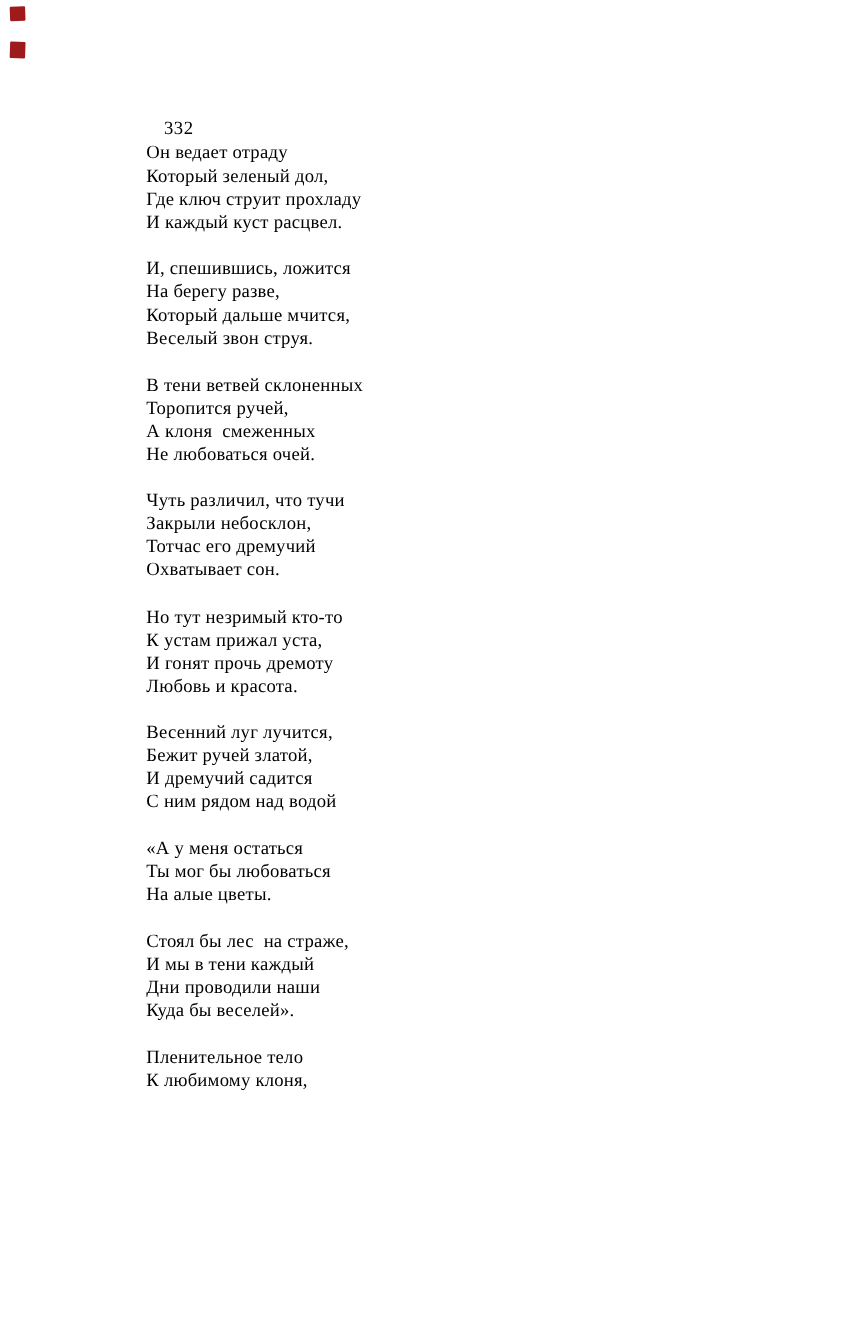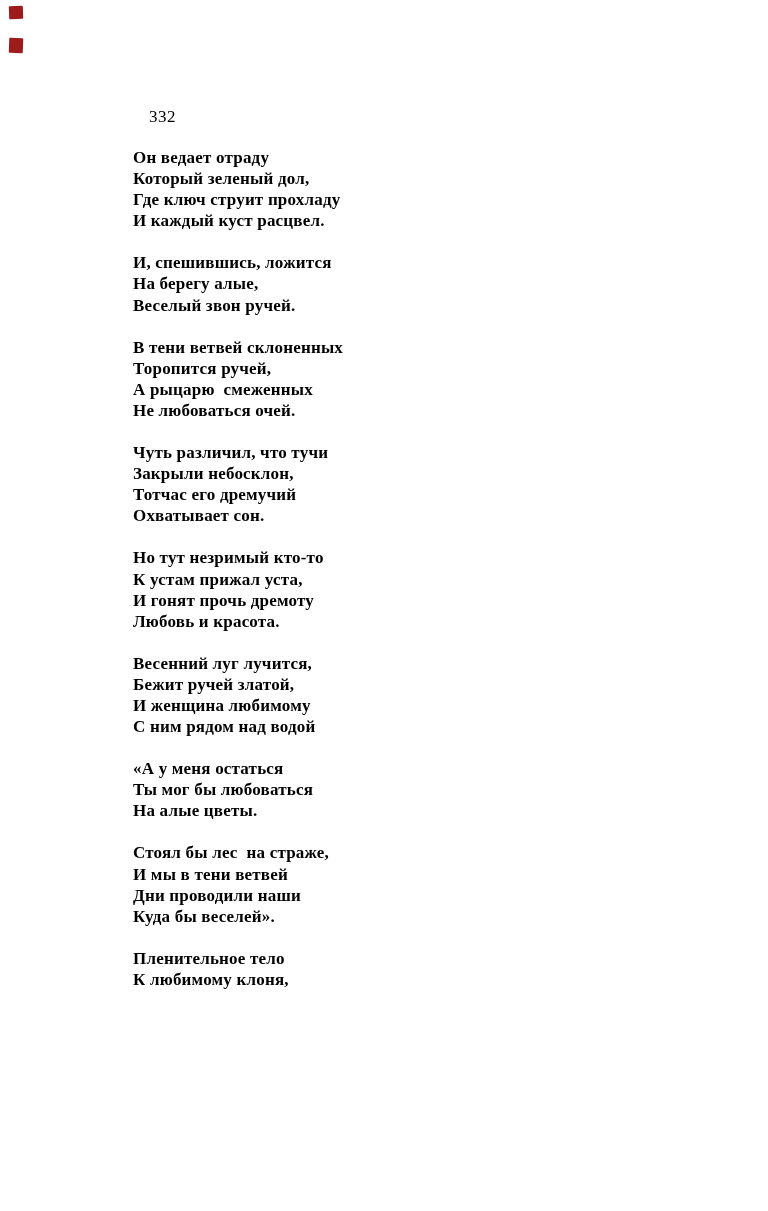--- a/index.html
+++ b/index.html
@@ -38,22 +38,21 @@
     position: absolute;
     left: 149px;
     top: 106px;
     font-size: 17px;
     line-height: 21px;
     letter-spacing: 0.5px;
   }
   .poem {
     position: absolute;
     left: 133px;
-    top: 147px;
-    font-weight: bold;
+    top: 128px;
   }
   .stanza {
     margin: 0 0 21px 0;
   }
   .stanza:last-child {
     margin-bottom: 16px;
   }
   .poem-line {
     font-size: 17px;
     line-height: 21.1px;
@@ -71,55 +70,56 @@
 
 <div class="poem" id="poem">
     <div class="stanza">
       <div class="poem-line">Он ведает отраду</div>
       <div class="poem-line">Который зеленый дол,</div>
       <div class="poem-line">Где ключ струит прохладу</div>
       <div class="poem-line">И каждый куст расцвел.</div>
     </div>
     <div class="stanza">
       <div class="poem-line">И, спешившись, ложится</div>
-      <div class="poem-line">На берегу алые,</div>
-      <div class="poem-line">Веселый звон ручей.</div>
+      <div class="poem-line">На берегу разве,</div>
+      <div class="poem-line">Который дальше мчится,</div>
+      <div class="poem-line">Веселый звон струя.</div>
     </div>
     <div class="stanza">
       <div class="poem-line">В тени ветвей склоненных</div>
       <div class="poem-line">Торопится ручей,</div>
-      <div class="poem-line">А рыцарю  смеженных</div>
+      <div class="poem-line">А клоня  смеженных</div>
       <div class="poem-line">Не любоваться очей.</div>
     </div>
     <div class="stanza">
       <div class="poem-line">Чуть различил, что тучи</div>
       <div class="poem-line">Закрыли небосклон,</div>
       <div class="poem-line">Тотчас его дремучий</div>
       <div class="poem-line">Охватывает сон.</div>
     </div>
     <div class="stanza">
       <div class="poem-line">Но тут незримый кто-то</div>
       <div class="poem-line">К устам прижал уста,</div>
       <div class="poem-line">И гонят прочь дремоту</div>
       <div class="poem-line">Любовь и красота.</div>
     </div>
     <div class="stanza">
       <div class="poem-line">Весенний луг лучится,</div>
       <div class="poem-line">Бежит ручей златой,</div>
-      <div class="poem-line">И женщина любимому</div>
+      <div class="poem-line">И дремучий садится</div>
       <div class="poem-line">С ним рядом над водой</div>
     </div>
     <div class="stanza">
       <div class="poem-line">«А у меня остаться</div>
       <div class="poem-line">Ты мог бы любоваться</div>
       <div class="poem-line">На алые цветы.</div>
     </div>
     <div class="stanza">
       <div class="poem-line">Стоял бы лес  на страже,</div>
-      <div class="poem-line">И мы в тени ветвей</div>
+      <div class="poem-line">И мы в тени каждый</div>
       <div class="poem-line">Дни проводили наши</div>
       <div class="poem-line">Куда бы веселей».</div>
     </div>
     <div class="stanza">
       <div class="poem-line">Пленительное тело</div>
       <div class="poem-line">К любимому клоня,</div>
     </div>
   </div>
 
 </body></html>

